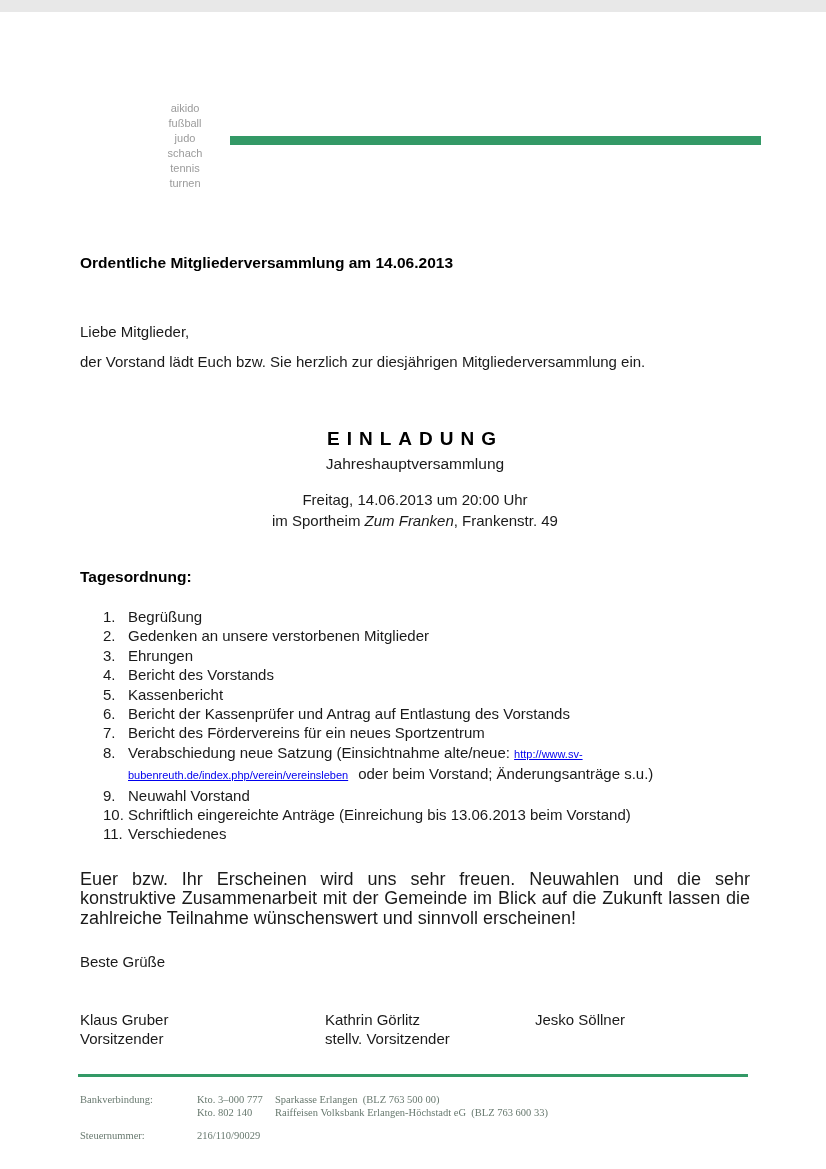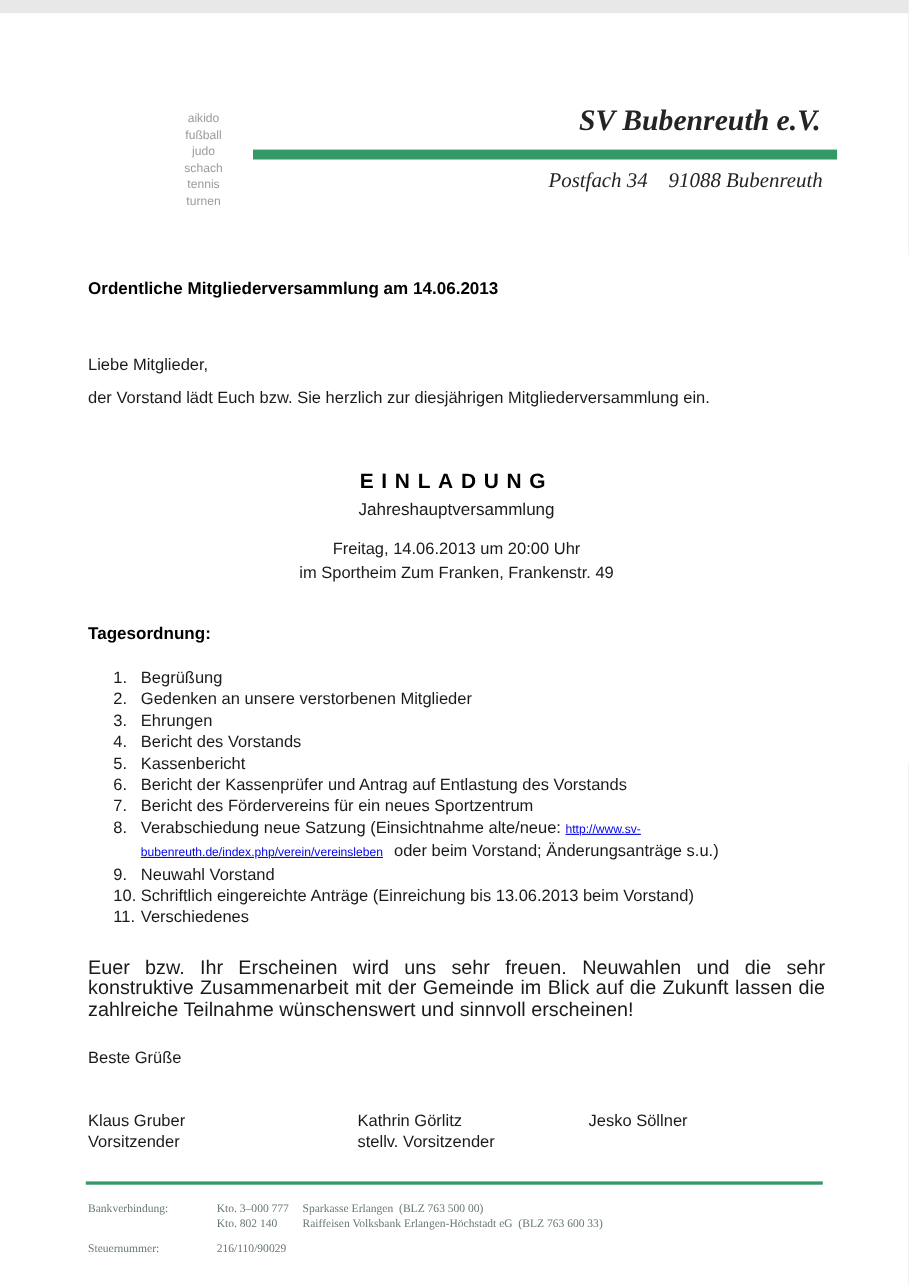--- a/index.html
+++ b/index.html
@@ -77,21 +77,21 @@
   }
   .invitation-heading {
     font-size: 19px;
     font-weight: bold;
     letter-spacing: 7px;
     color: #000;
   }
   .invitation-sub { margin-top: 5px; font-size: 15.5px; }
   .invitation-date { margin-top: 18px; }
   .invitation-location { margin-top: 4px; }
-  .italic { }
+  .italic { font-style: italic; }
 
   .agenda-heading {
     position: absolute;
     left: 80px;
     top: 556px;
     font-size: 15.5px;
     font-weight: bold;
     color: #000;
   }
   .agenda {
@@ -168,23 +168,21 @@
 <div class="page">
 
   <div class="sports-list">
     <div>aikido</div>
     <div>fußball</div>
     <div>judo</div>
     <div>schach</div>
     <div>tennis</div>
     <div>turnen</div>
   </div>
-  <div class="club-name">SV Bubenreuth e.V.</div>
   <div class="header-bar accent-bg" style="background: rgb(51, 153, 102);"></div>
-  <div class="address-line">Postfach 34    91088 Bubenreuth</div>
 
   <div class="doc-title">Ordentliche Mitgliederversammlung am 14.06.2013</div>
   <div class="salutation">Liebe Mitglieder,</div>
   <div class="intro">der Vorstand lädt Euch bzw. Sie herzlich zur diesjährigen Mitgliederversammlung ein.</div>
 
   <div class="invitation-block">
     <div class="invitation-heading">EINLADUNG</div>
     <div class="invitation-sub">Jahreshauptversammlung</div>
     <div class="invitation-date">Freitag, 14.06.2013 um 20:00 Uhr</div>
     <div class="invitation-location"><span>im Sportheim </span><span class="italic">Zum Franken</span><span>, Frankenstr. 49</span></div>

